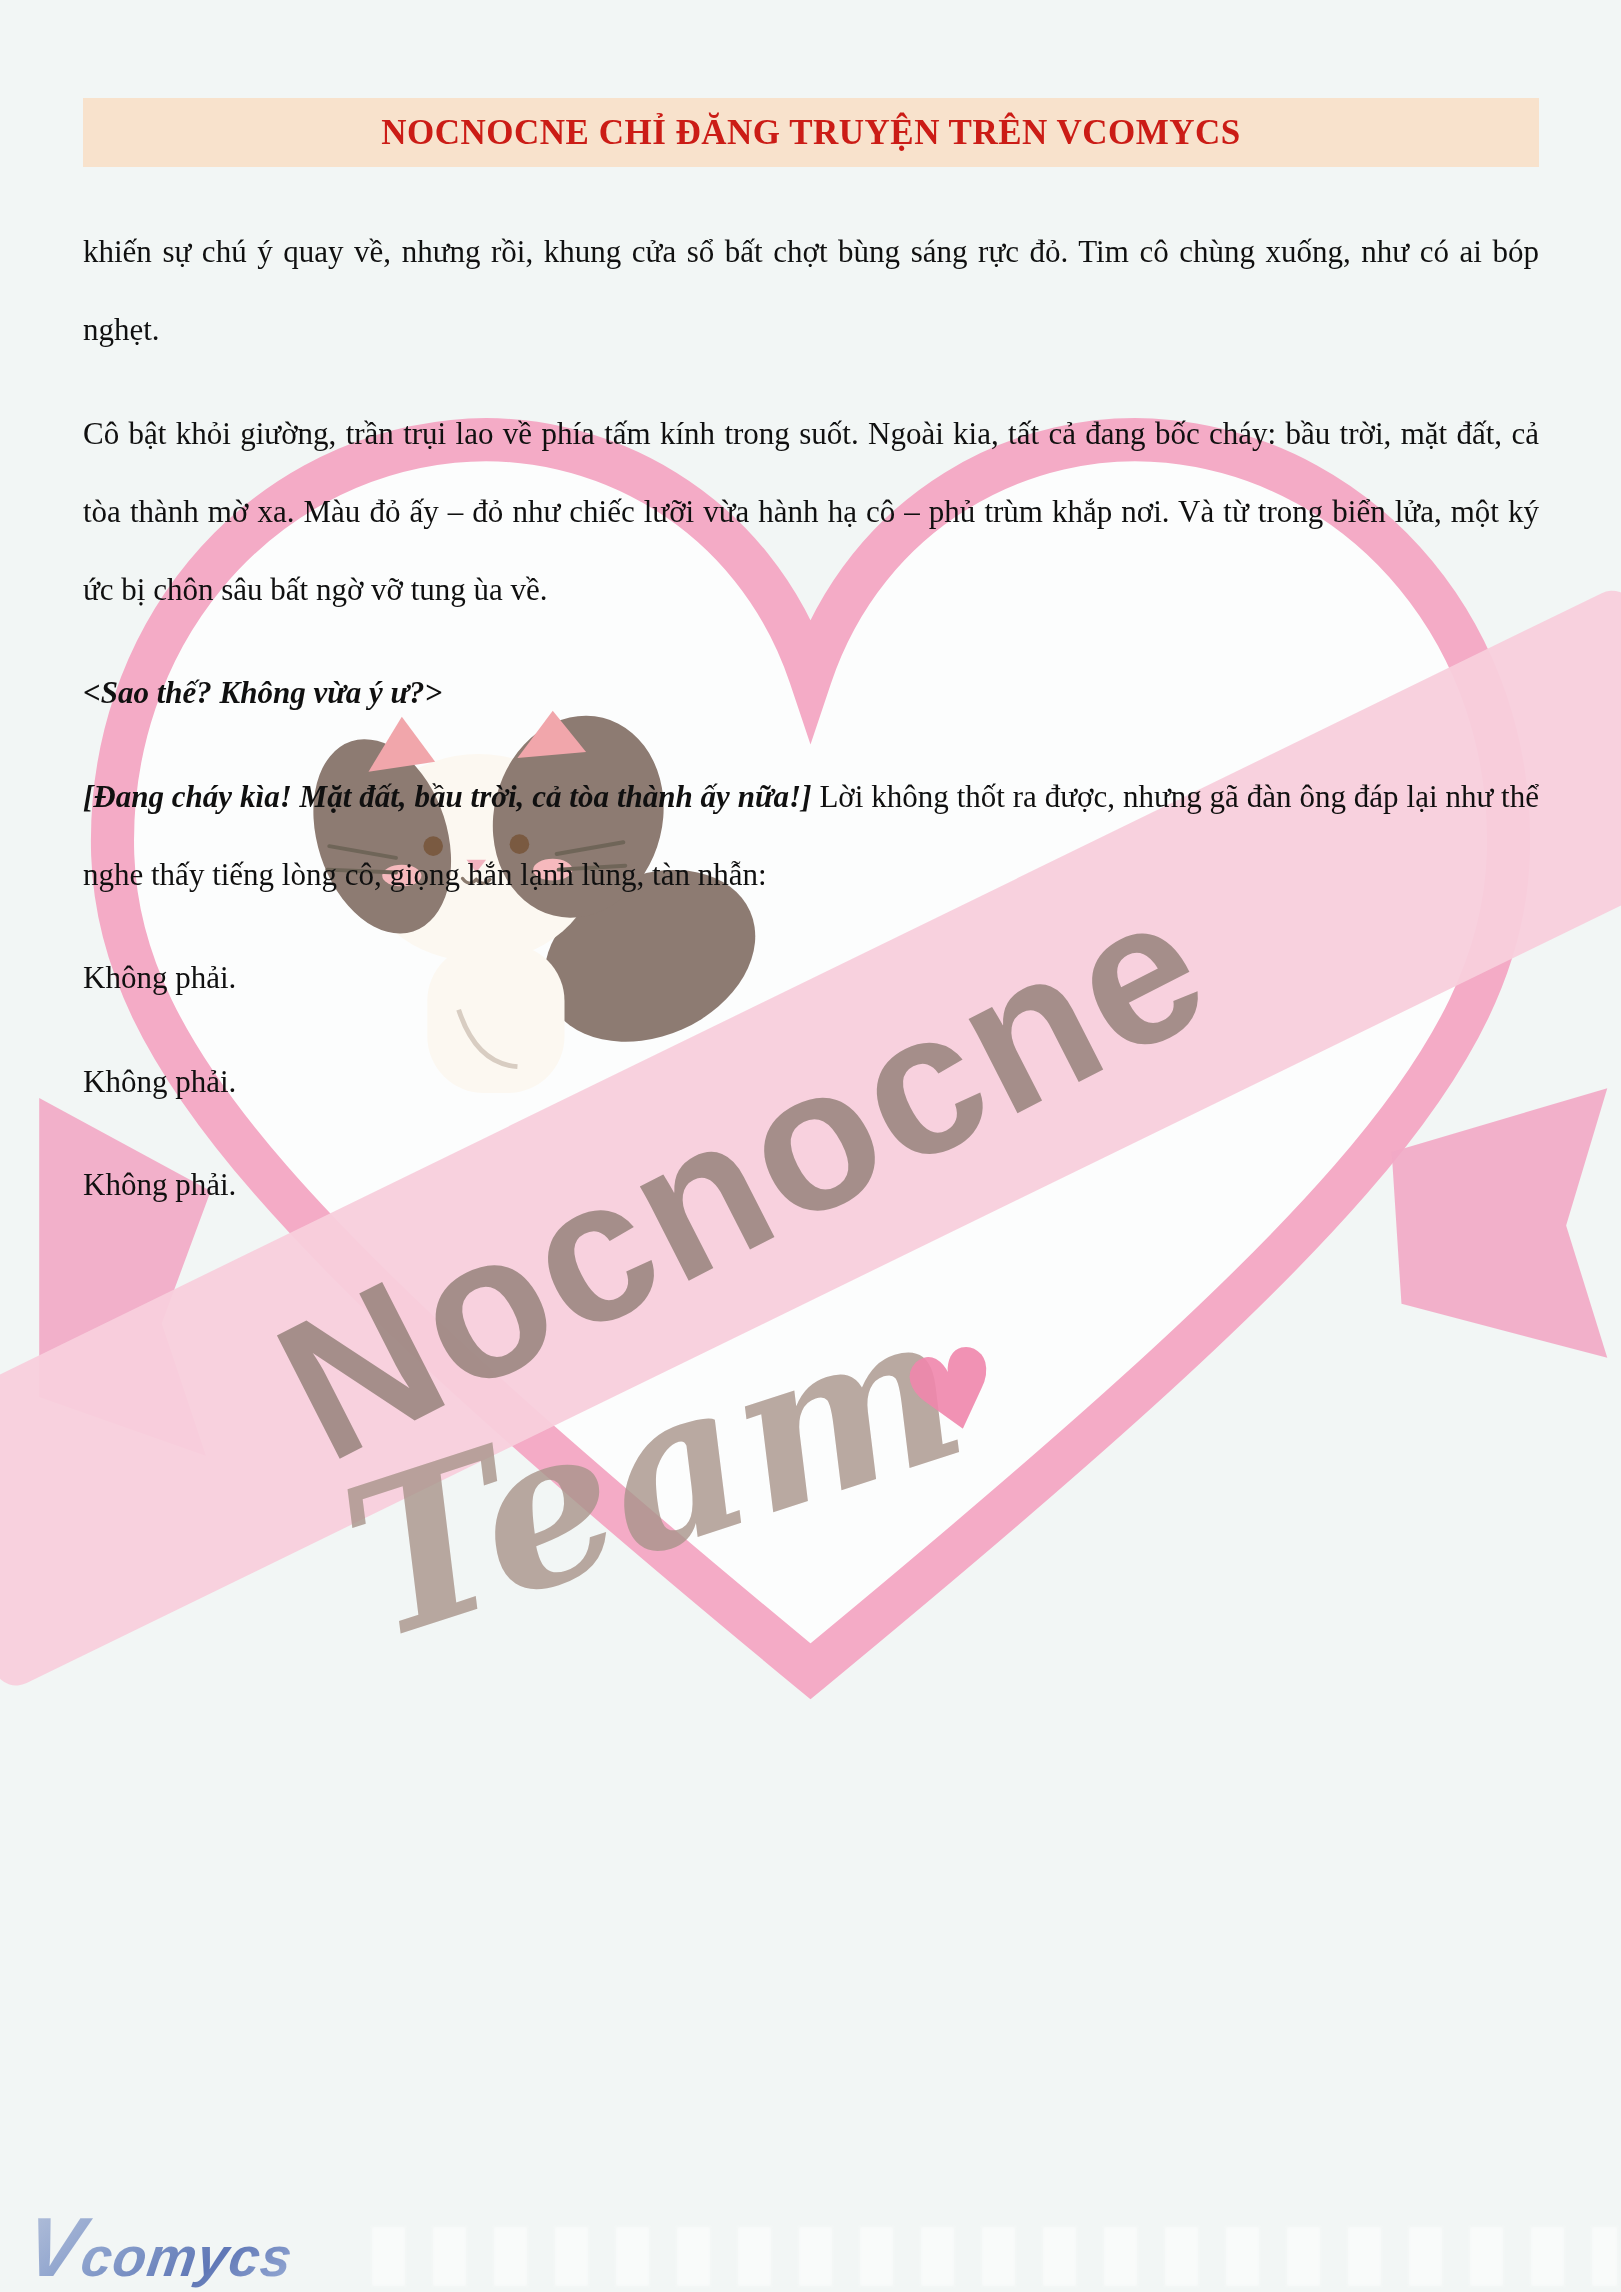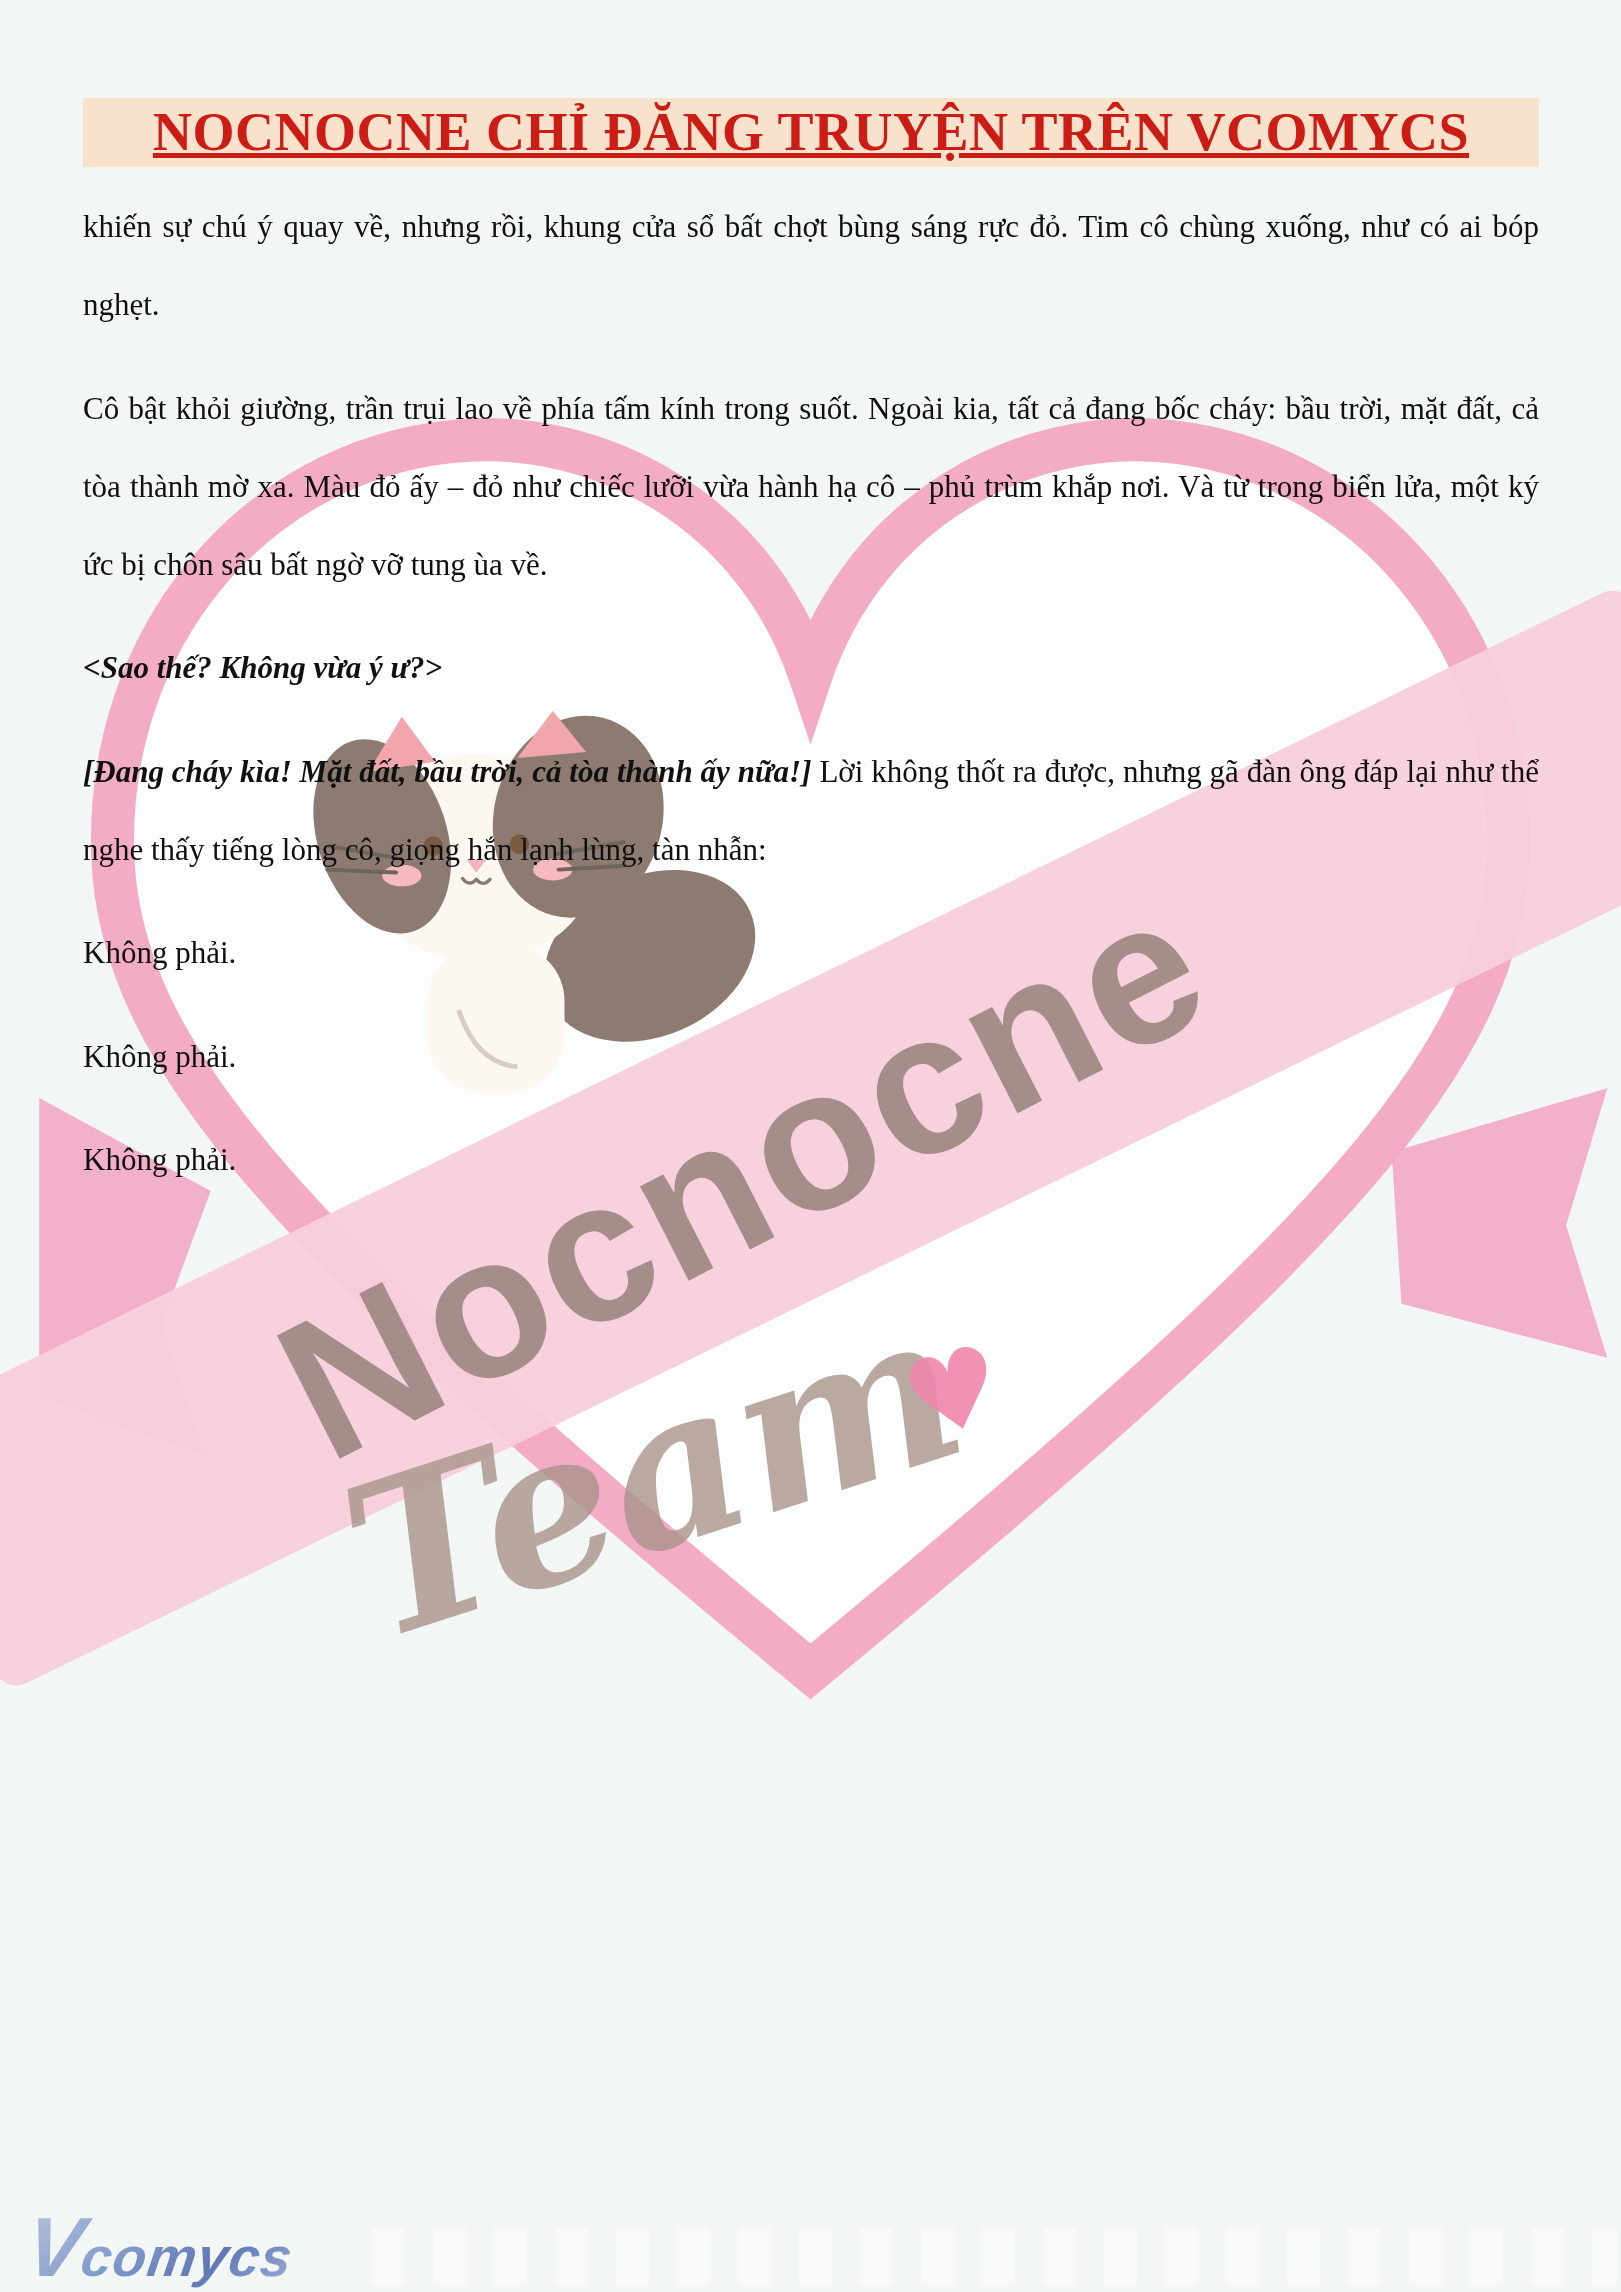--- a/index.html
+++ b/index.html
@@ -6,24 +6,23 @@
   .page{
     position:relative; width:1621px; height:2293px; overflow:hidden;
     background:var(--page-bg,#f2f6f5);
     font-family:"Liberation Serif","DejaVu Serif",serif;
   }
   .watermark{position:absolute;inset:0;width:1621px;height:2293px;}
   .content{position:absolute;inset:0;padding:98px 82px 0 83px;box-sizing:border-box;}
   .banner{
     background:var(--banner-bg,#f8e2cc);
     color:var(--banner-red,#cb1c16);
-    font-weight:700;font-size:54px;line-height:69px;
+    font-weight:700;font-size:35px;line-height:69px;
     text-align:center;letter-spacing:0.5px;
-    margin:0 0 21px 0;
-    text-decoration:underline;
+    margin:0 0 46px 0;
   }
   p{
     margin:0 0 25.5px 0;
     font-size:31px;line-height:78px;
     color:var(--ink,#101010);
     text-align:justify;
   }
   p.dlg-line{font-style:italic;font-weight:700;text-align:left;}
   p.short{text-align:left;}
   .dlg{font-style:italic;font-weight:700;margin-top:24px;}

